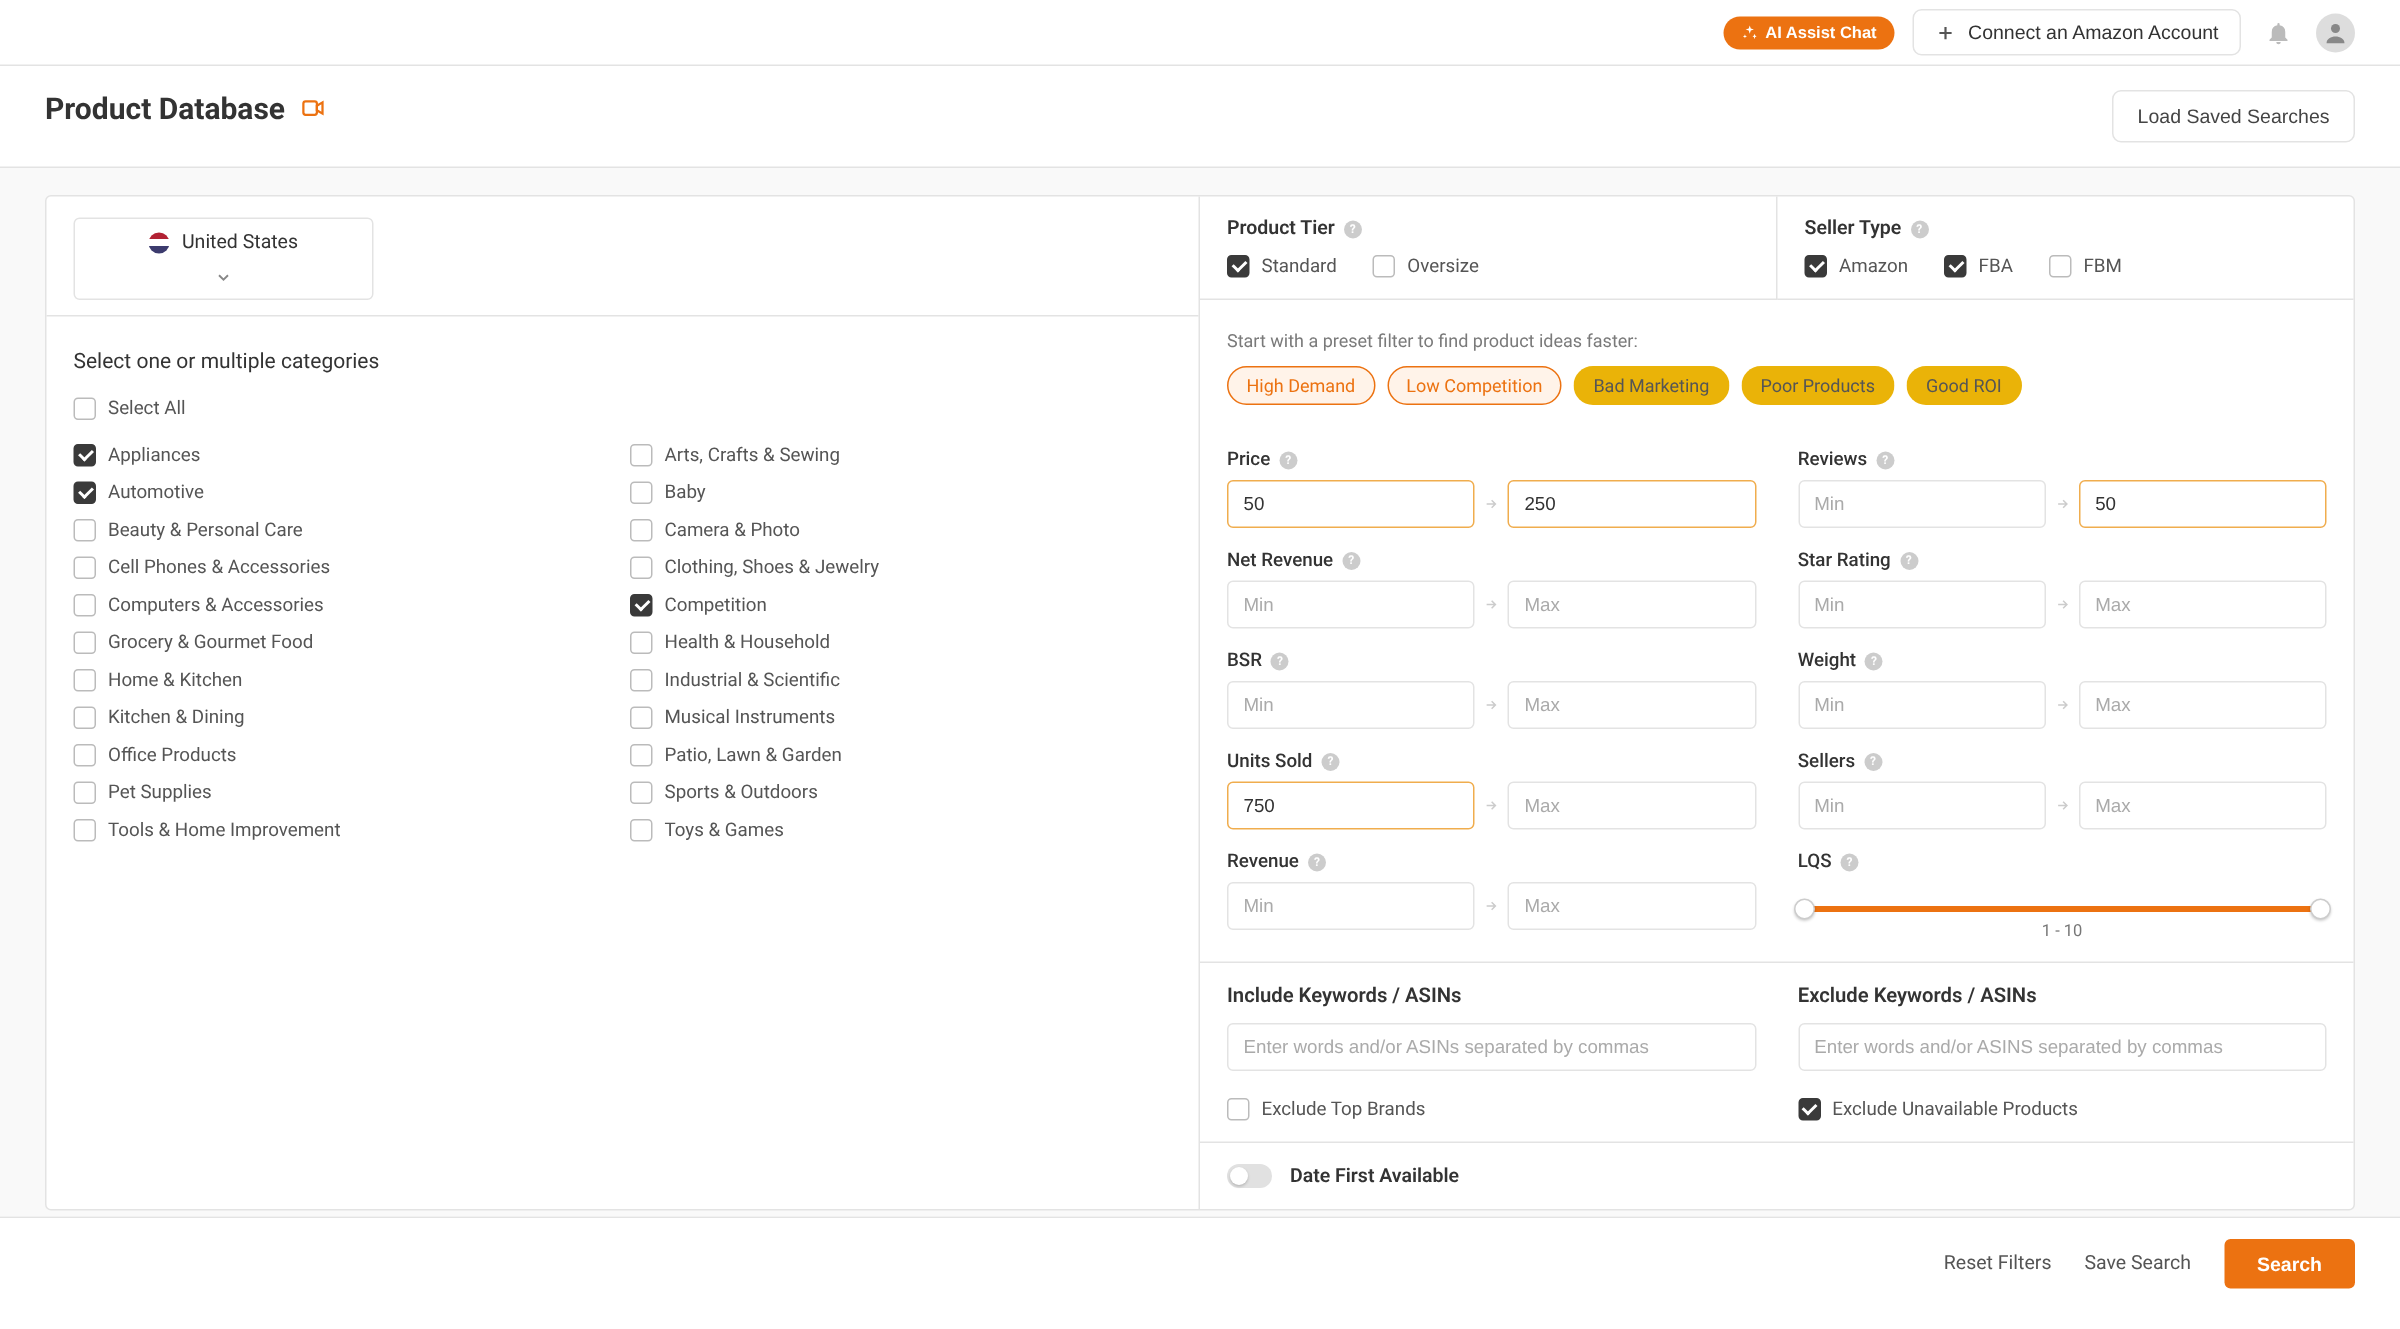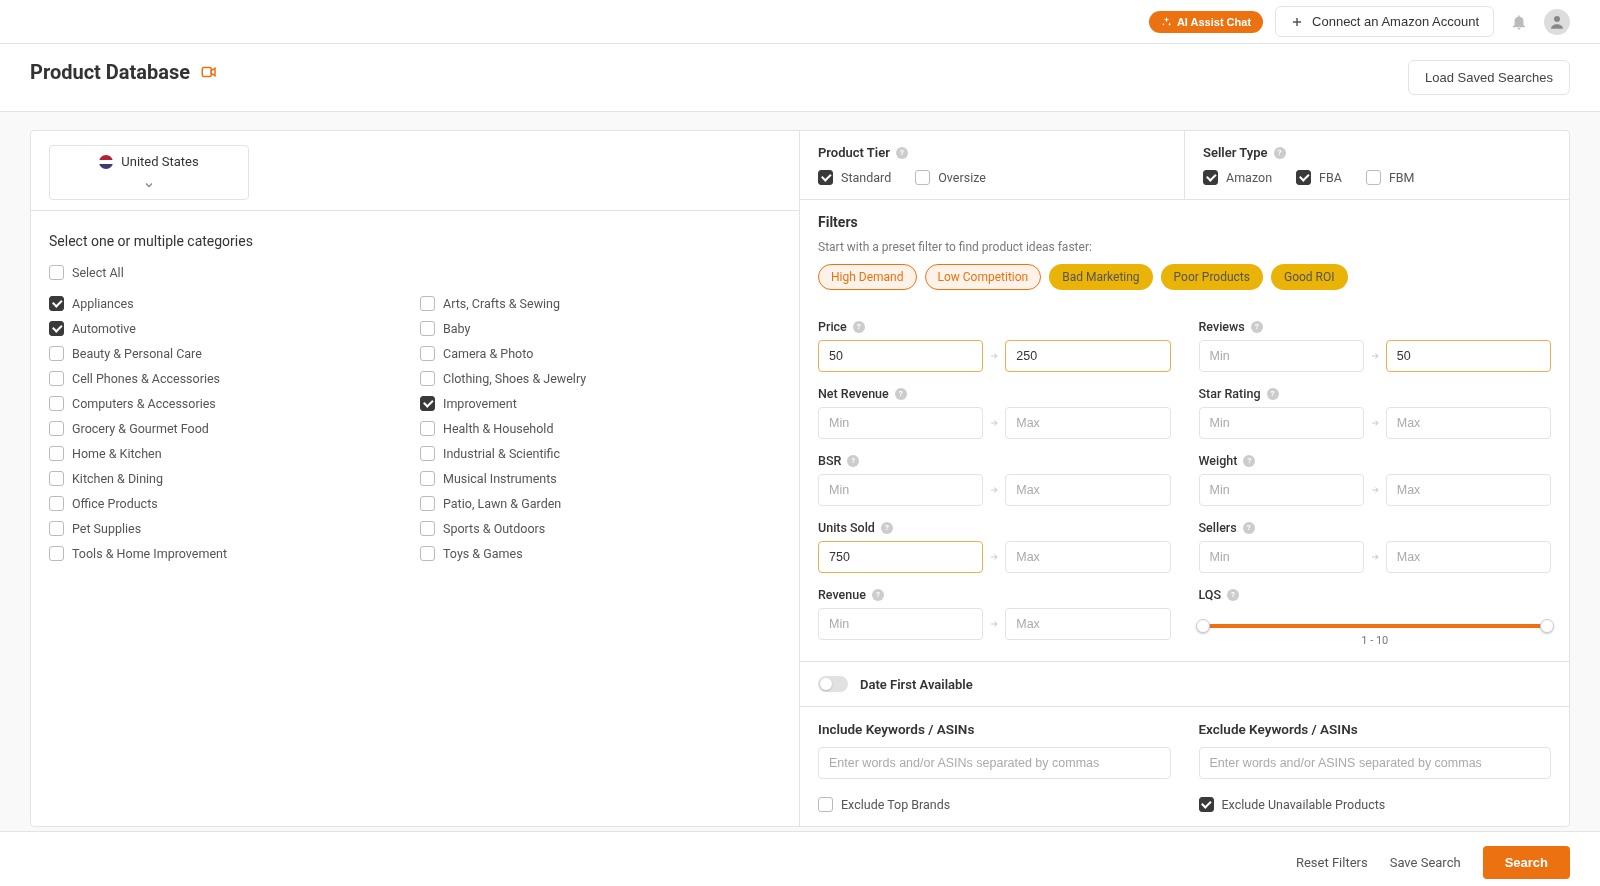--- a/index.html
+++ b/index.html
@@ -423,21 +423,21 @@
               <div class="chk">
                 <span class="box"></span>
                 <span>Camera &amp; Photo</span>
               </div>
               <div class="chk">
                 <span class="box"></span>
                 <span>Clothing, Shoes &amp; Jewelry</span>
               </div>
               <div class="chk">
                 <span class="box checked"></span>
-                <span>Improvement</span>
+                <span>Competition</span>
               </div>
               <div class="chk">
                 <span class="box"></span>
                 <span>Health &amp; Household</span>
               </div>
               <div class="chk">
                 <span class="box"></span>
                 <span>Industrial &amp; Scientific</span>
               </div>
               <div class="chk">
@@ -496,23 +496,20 @@
               </div>
               <div class="chk">
                 <span class="box"></span>
                 <span>FBM</span>
               </div>
             </div>
         </div>
       </div>
 
       <div class="section">
-        <div class="label-head" style="font-size:14px;font-weight:700;">
-          <span>Filters</span>
-        </div>
         <div class="hint-text">Start with a preset filter to find product ideas faster:</div>
         <div class="chip-row" id="preset-row">
             <span class="chip active">High Demand</span>
             <span class="chip active">Low Competition</span>
             <span class="chip">Bad Marketing</span>
             <span class="chip">Poor Products</span>
             <span class="chip">Good ROI</span>
           </div>
         <div class="filter-grid" id="filter-grid">
             <div class="filter-item">
@@ -660,46 +657,46 @@
                   <span class="slider-thumb" style="left: 0%;"></span>
                   <span class="slider-thumb" style="left: 100%;"></span>
                 </div>
                 <div class="slider-labels">1   -   10</div>
               </div>
             </div>
           </div>
       </div>
 
       <div class="section">
-        <div class="toggle-row">
-          <span class="toggle"></span>
-          <span style="font-weight:600;">Date First Available</span>
-        </div>
-      </div>
-
-      <div class="section">
         <div class="kw-grid">
           <div>
             <div class="kw-label">Include Keywords / ASINs</div>
             <input class="inp" placeholder="Enter words and/or ASINs separated by commas" style="">
           </div>
           <div>
             <div class="kw-label">Exclude Keywords / ASINs</div>
             <input class="inp" placeholder="Enter words and/or ASINS separated by commas" style="">
           </div>
         </div>
         <div class="kw-grid" style="margin-top:18px;">
           <div class="chk">
             <span class="box"></span>
             <span>Exclude Top Brands</span>
           </div>
           <div class="chk">
             <span class="box checked"></span>
             <span>Exclude Unavailable Products</span>
           </div>
+        </div>
+      </div>
+
+      <div class="section">
+        <div class="toggle-row">
+          <span class="toggle"></span>
+          <span style="font-weight:600;">Date First Available</span>
         </div>
       </div>
 
     </div>
   </div>
 </div>
 
 <div class="bottom-bar">
   <span class="link-btn">Reset Filters</span>
   <span class="link-btn">Save Search</span>

